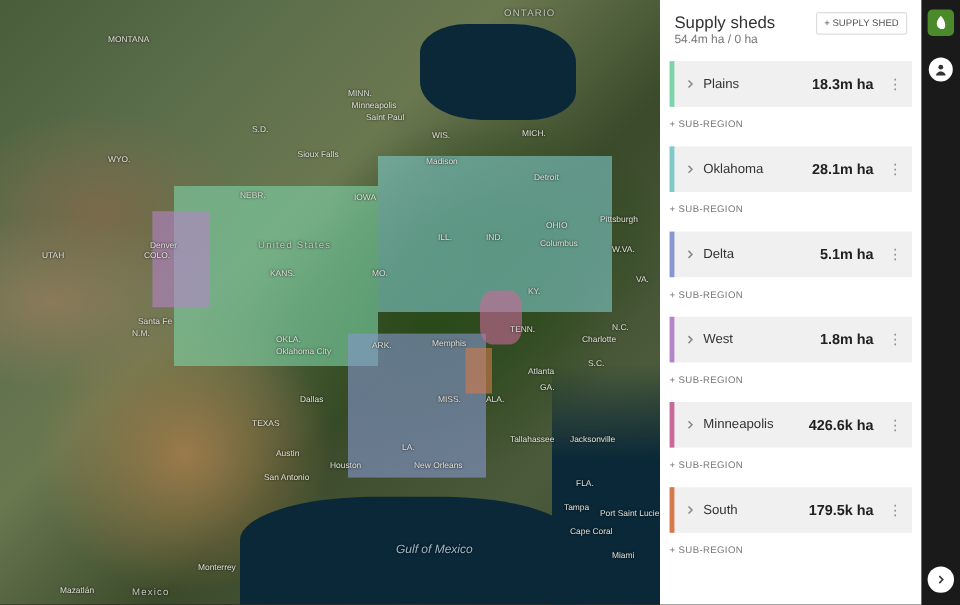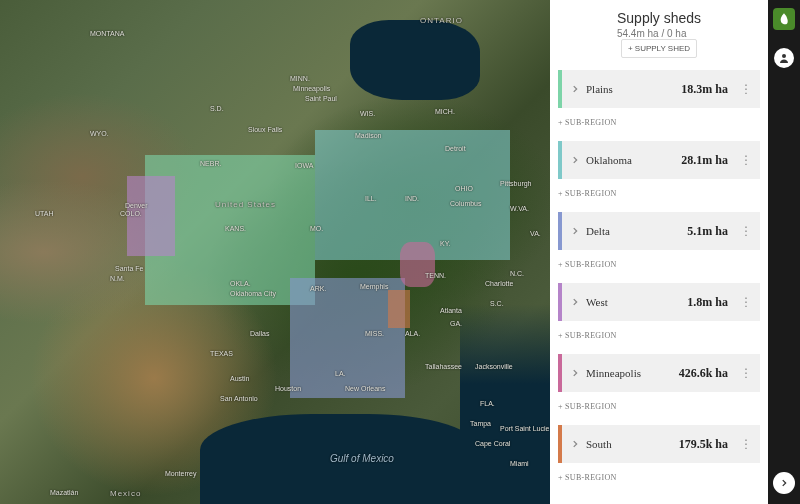--- a/index.html
+++ b/index.html
@@ -21,25 +21,25 @@
   .r-delta{background:#8798d0;left:290px;top:278px;width:115px;height:120px;}
   .r-west{background:#b584c9;left:127px;top:176px;width:48px;height:80px;}
   .r-appalachia{background:#c9699a;left:400px;top:242px;width:35px;height:45px;border-radius:30%;}
   .r-south{background:#d47a4a;left:388px;top:290px;width:22px;height:38px;}
   .maplabel{position:absolute;color:#e0e0d8;font-size:7px;text-shadow:0 0 2px #000;white-space:nowrap;pointer-events:none;}
   .maplabel.wl{color:#a0b8c8;font-style:italic;font-size:10px;}
   .maplabel.big{font-size:8px;letter-spacing:1px;color:#c8c8c0;}
   .panel{width:218px;background:#fff;display:flex;flex-direction:column;overflow-y:auto;}
   .panel::-webkit-scrollbar{width:5px;}
   .panel::-webkit-scrollbar-thumb{background:#ccc;border-radius:3px;}
-  .phead{padding:10px 12px 8px 12px;display:flex;justify-content:space-between;align-items:center;flex-direction:column;}
+  .phead{padding:10px 12px 8px 12px;display:flex;justify-content:space-between;align-items:flex-start;}
   .ptitle{font-size:14px;color:#333;margin:0;}
   .psub{font-size:10px;color:#777;margin-top:2px;}
   .addbtn{font-size:8px;color:#555;border:1px solid #ddd;padding:4px 6px;background:#fff;cursor:pointer;border-radius:2px;}
-  .shed{margin:4px 8px 0 8px;font-family:Liberation Serif, serif;}
+  .shed{margin:4px 8px 0 8px;}
   .shedrow{display:flex;align-items:center;background:#f0f0f0;height:38px;position:relative;cursor:pointer;}
   .accent{width:4px;height:100%;}
   .chev{margin:0 6px 0 8px;color:#888;display:flex;}
   .sname{flex:1;font-size:11px;color:#333;}
   .sval{font-size:12px;font-weight:bold;color:#222;margin-right:4px;}
   .kebab{color:#888;padding:0 8px;cursor:pointer;font-size:12px;line-height:1;}
   .subbtn{text-align:left;font-size:8px;color:#777;padding:10px 0;cursor:pointer;letter-spacing:0.3px;}
   .rail{width:32px;background:#1a1a1a;display:flex;flex-direction:column;align-items:center;padding-top:8px;position:relative;}
   .logo{width:22px;height:22px;background:#4a8a2a;border-radius:4px;display:flex;align-items:center;justify-content:center;}
   .avatar{width:20px;height:20px;background:#fff;border-radius:50%;margin-top:18px;display:flex;align-items:center;justify-content:center;}
@@ -56,21 +56,21 @@
     <div class="ocean gulf"></div>
     <div class="ocean atlantic"></div>
 
     <div class="region r-plains"></div>
     <div class="region r-cornbelt"></div>
     <div class="region r-delta"></div>
     <div class="region r-west"></div>
     <div class="region r-appalachia"></div>
     <div class="region r-south"></div>
 
-    <span class="maplabel big" style="top:16px;left:420px">ONTARIO</span>
+    <span class="maplabel big" style="top:6px;left:420px">ONTARIO</span>
     <span class="maplabel big" style="top:200px;left:215px">United States</span>
     <span class="maplabel big" style="bottom:6px;left:110px">Mexico</span>
     <span class="maplabel wl" style="bottom:40px;left:330px">Gulf of Mexico</span>
 
     <span class="maplabel" style="top:30px;left:90px">MONTANA</span>
     <span class="maplabel" style="top:130px;left:90px">WYO.</span>
     <span class="maplabel" style="top:210px;left:35px">UTAH</span>
     <span class="maplabel" style="top:210px;left:120px">COLO.</span>
     <span class="maplabel" style="top:275px;left:110px">N.M.</span>
     <span class="maplabel" style="top:350px;left:210px">TEXAS</span>

